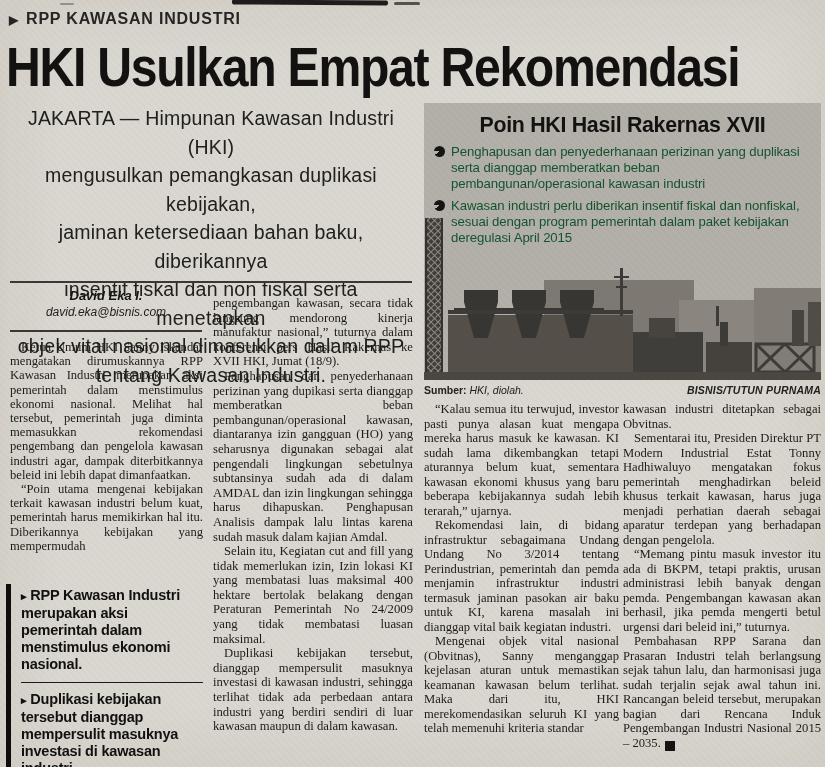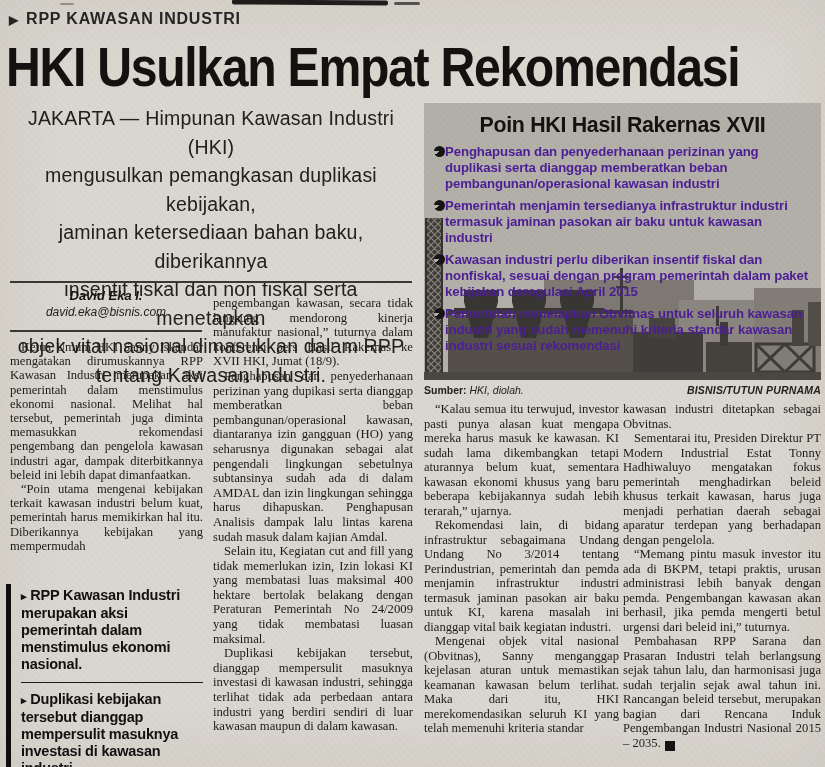--- a/index.html
+++ b/index.html
@@ -56,22 +56,22 @@
   .pq-item{font-weight:bold;font-size:14.5px;line-height:17px;color:#121110;
     letter-spacing:-.2px;padding:8px 0 9px;border-bottom:1.6px solid #1c1b19;}
   .pq-item:first-child{padding-top:3px;}
   .pq-item .pq-arrow{font-size:11px;margin-right:4px;}
 
   .infobox{position:absolute;left:424px;top:103px;width:397px;height:277px;
     background:#b3b0a9;overflow:hidden;}
   .infobox .title{margin:9px 8px 6px;text-align:center;font-size:22px;font-weight:800;
     letter-spacing:-.3px;color:#131210;transform:scaleX(.97);}
   .infobox ul{list-style:none;margin:0;padding:0 8px 0 10px;position:relative;z-index:2;}
-  .infobox li{display:flex;gap:0;margin-bottom:6px;font-size:13.2px;font-weight:700;
-    line-height:16px;color:#4c1d95;letter-spacing:-.1px;}
+  .infobox li{display:flex;gap:6px;margin-bottom:6px;font-size:13.2px;font-weight:400;
+    line-height:16px;color:#14532d;letter-spacing:-.1px;}
   .dot{flex:none;width:11px;height:11px;border-radius:50%;margin-top:2px;
     background:conic-gradient(from 235deg,#b3b0a9 0deg 42deg,#161513 42deg 360deg);}
   .skyline{position:absolute;left:0;bottom:0;z-index:1;}
 
   .sourceline{position:absolute;left:424px;top:384px;width:397px;display:flex;
     justify-content:space-between;font-size:10.5px;color:#21201d;}
   .sourceline .src b{font-weight:bold;}
   .sourceline .src i{font-style:italic;}
   .sourceline .credit{font-weight:bold;font-style:italic;letter-spacing:.2px;}
 </style>
@@ -131,29 +131,21 @@
 
   <div class="infobox">
     <div class="title">Poin HKI Hasil Rakernas XVII</div>
     <ul>
       <li>
         <span class="dot"></span>
         <span>Penghapusan dan penyederhanaan perizinan yang duplikasi serta dianggap memberatkan beban pembangunan/operasional kawasan industri</span>
       </li>
       <li>
         <span class="dot"></span>
-        <span>Pemerintah menjamin tersedianya infrastruktur industri termasuk jaminan pasokan air baku untuk kawasan industri</span>
-      </li>
-      <li>
-        <span class="dot"></span>
         <span>Kawasan industri perlu diberikan insentif fiskal dan nonfiskal, sesuai dengan program pemerintah dalam paket kebijakan deregulasi April 2015</span>
-      </li>
-      <li>
-        <span class="dot"></span>
-        <span>Pemerintah menetapkan Obvitnas untuk seluruh kawasan industri yang sudah memenuhi kriteria standar kawasan industri sesuai rekomendasi</span>
       </li>
     </ul>
 
     <svg class="skyline" width="397" height="170" viewBox="0 0 397 170">
       <defs>
         <pattern id="lat" width="7" height="7" patternUnits="userSpaceOnUse">
           <rect width="7" height="7" fill="#403d39"></rect>
           <path d="M0 7 L7 0 M0 0 L7 7" stroke="#8a867f" stroke-width="1.1"></path>
         </pattern>
       </defs>

